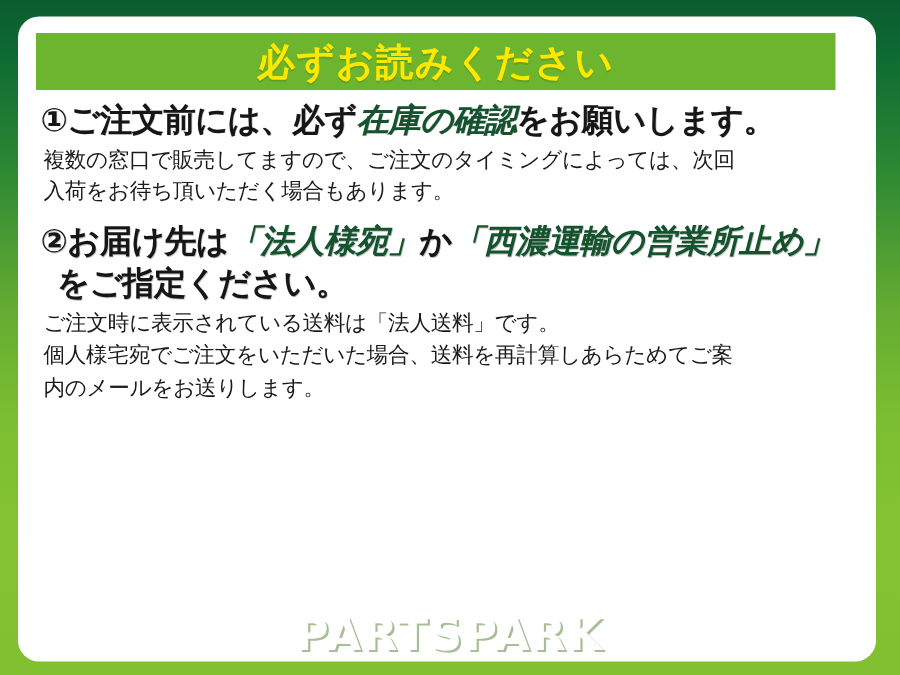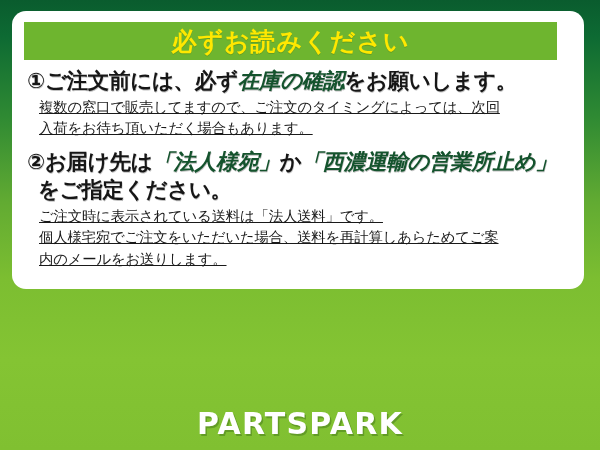--- a/index.html
+++ b/index.html
@@ -29,21 +29,21 @@
         #80c031 100%);
     overflow: hidden;
   }
 
   
   #card {
     position: absolute;
     left: 12px;
     top: 11px;
     width: 572px;
-    height: 278px;
+    height: 430px;
     background: #ffffff;
     border-radius: 14px;
     box-sizing: border-box;
     padding: 11px 27px 0 12px;
     overflow: hidden;
   }
 
   
   #title-bar {
     height: 38px;
@@ -79,23 +79,22 @@
     text-shadow: 0.5px 0.5px 0 rgba(120,120,120,.45);
   }
 
   .hl-green { color: #14532d; font-style: italic; }
 
   .detail {
     color: #1a1a1a;
     font-size: 14.4px;
     line-height: 1.42;
     letter-spacing: -0.2px;
-    margin: 1px 0 0 12px;
+    margin: 1px 0 0 2px;
     white-space: nowrap;
-    text-decoration: underline;
   }
 
   .gap-1 { margin-top: 9px; }
   .gap-2 { margin-top: 9px; }
 
   
   #footer {
     position: absolute;
     left: 0;
     top: 397px;

